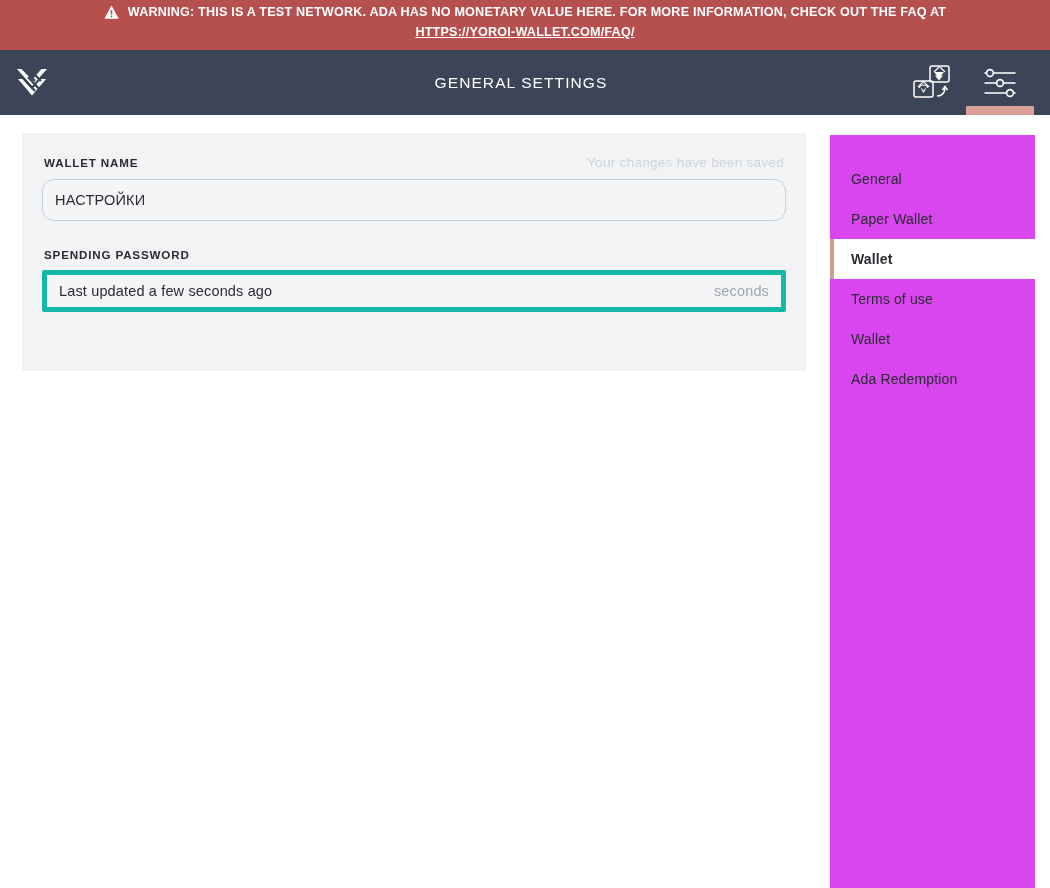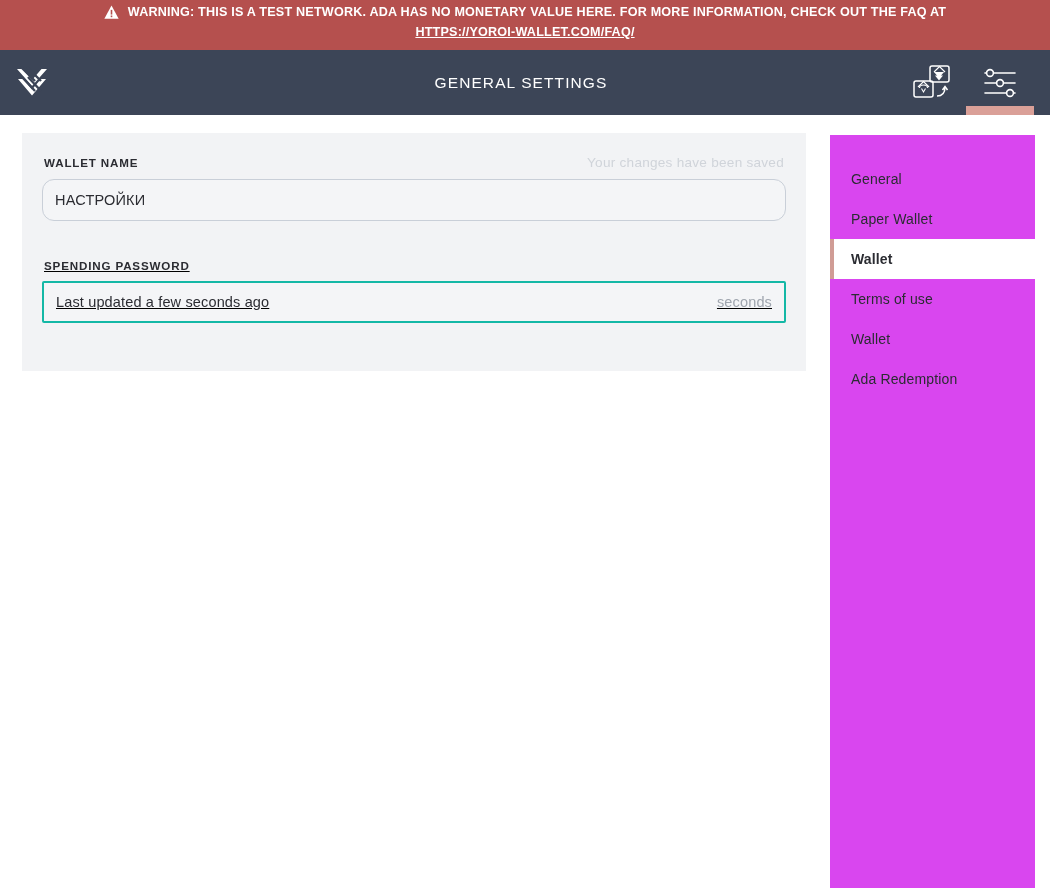--- a/index.html
+++ b/index.html
@@ -133,26 +133,26 @@
     background: #f4f5f7;
     border: 1px solid #c9cfd8;
     border-radius: 12px;
     display: flex;
     align-items: center;
     padding: 0 12px;
     font-size: 14.5px;
     color: #2b2c32;
     letter-spacing: 0.2px;
   }
-  .field-block-2 { margin-top: 38px; text-decoration: underline; }
+  .field-block-2 { margin-top: 27px; }
   .password-row {
     width: 100%;
     height: 42px;
     background: #f4f5f7;
-    border: 2px solid #14b8a6;
+    border: 5px solid #14b8a6;
     border-radius: 2px;
     display: flex;
     align-items: center;
     justify-content: space-between;
     padding: 0 12px;
   }
   .password-text {
     font-size: 14.5px;
     color: #2b2c32;
     letter-spacing: 0.15px;

